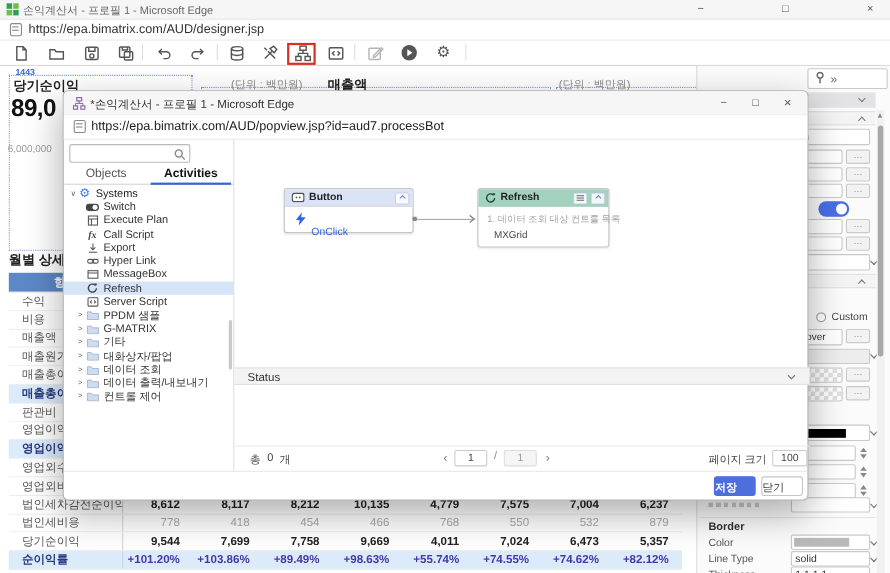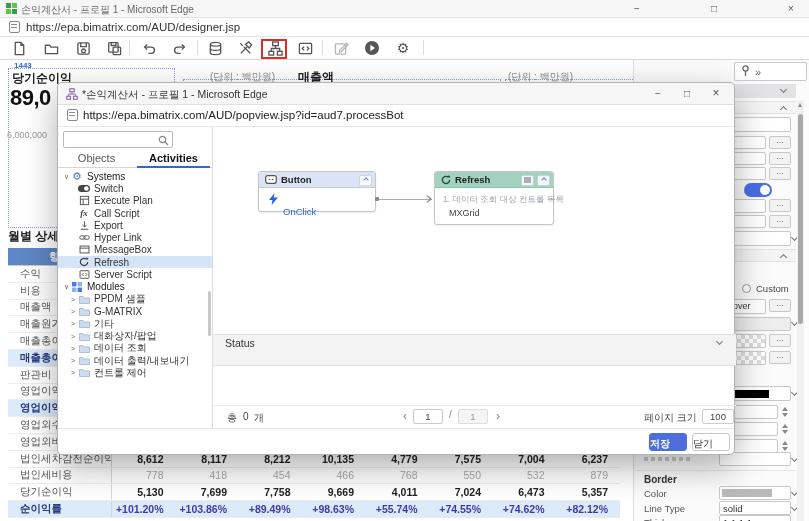--- a/index.html
+++ b/index.html
@@ -97,21 +97,21 @@
   .ref-hdr{background:#a3d2bf;border-bottom-color:#8fc3ae;}
   .nbody{position:relative;font-size:9.5px;}
   .onclick{color:#2d5fd6;font-weight:400;margin-top:12px;}
   .nline1{position:absolute;left:8px;top:6px;font-size:8.5px;color:#a0a6ad;white-space:nowrap;}
   .nline2{position:absolute;left:14px;top:20px;font-size:9px;color:#444;}
   .conn{position:absolute;height:1px;background:#aaa;}
   .conn .d{position:absolute;left:-1px;top:-2px;width:4px;height:4px;background:#888;border-radius:1px;}
   .conn .ar{position:absolute;right:-1px;top:-4px;width:8px;height:8px;}
 
   
-  .status-h{position:absolute;left:155px;top:251px;width:523px;height:32px;background:#f3f3f3;border-top:1px solid #e2e2e2;border-bottom:1px solid #e2e2e2;}
+  .status-h{position:absolute;left:155px;top:251px;width:523px;height:16px;background:#f3f3f3;border-top:1px solid #e2e2e2;border-bottom:1px solid #e2e2e2;}
   .status-h .txt{position:absolute;left:12px;top:2px;font-size:10.5px;color:#333;}
   .pgbar{position:absolute;left:155px;top:322px;width:523px;height:23px;border-top:1px solid #ececec;font-size:10px;color:#444;}
   .pgbar .nav{position:absolute;top:3px;height:15px;}
   .pgbar input{height:15px;border:1px solid #ccc;border-radius:2px;text-align:center;font-size:9.5px;color:#444;padding:0;}
   .arrowg{font-size:12px;color:#888;line-height:15px;}
   .footer-line{position:absolute;left:0;top:345px;width:676px;height:1px;background:#e8e8e8;}
   .btn{position:absolute;top:350px;height:18px;border-radius:3px;font-size:10px;text-align:left;line-height:19px;}
   .btn.save{left:591px;width:38px;background:#4e6edd;color:#fff;font-weight:bold;border:1px solid #4e6edd;}
   .btn.close{left:634px;width:38px;background:#fff;color:#333;border:1px solid #c6c6c6;}
   svg{display:block;}
@@ -417,21 +417,21 @@
           <span class="tcell tval">418</span>
           <span class="tcell tval">454</span>
           <span class="tcell tval">466</span>
           <span class="tcell tval">768</span>
           <span class="tcell tval">550</span>
           <span class="tcell tval">532</span>
           <span class="tcell tval">879</span>
         </div>
         <div class="trow v-bold">
           <span class="tcell tlabel">당기순이익</span>
-          <span class="tcell tval">5,130</span>
+          <span class="tcell tval">9,544</span>
           <span class="tcell tval">7,699</span>
           <span class="tcell tval">7,758</span>
           <span class="tcell tval">9,669</span>
           <span class="tcell tval">4,011</span>
           <span class="tcell tval">7,024</span>
           <span class="tcell tval">6,473</span>
           <span class="tcell tval">5,357</span>
         </div>
         <div class="trow summary v-ratio">
           <span class="tcell tlabel">순이익률</span>
@@ -642,32 +642,20 @@
         </div>
         <div class="titem">
           <span style="width:20px;display:inline-block;"></span>
           <span class="ico">
             <svg width="11" height="11" viewBox="0 0 16 16" fill="none" stroke="#555" stroke-width="1.4">
               <rect x="1.5" y="2.5" width="13" height="11" rx="1"></rect>
               <path d="M6.5 6L4.5 8l2 2M9.5 6l2 2-2 2"></path>
             </svg>
           </span>
           <span>Server Script</span>
-        </div>
-        <div class="titem">
-          <span class="car">∨</span>
-      <span class="ico">
-            <svg width="10" height="10" viewBox="0 0 10 10">
-              <rect width="4.4" height="4.4" fill="#4a7be0"></rect>
-              <rect x="5.6" width="4.4" height="4.4" fill="#8fb0ec"></rect>
-              <rect y="5.6" width="4.4" height="4.4" fill="#8fb0ec"></rect>
-              <rect x="5.6" y="5.6" width="4.4" height="4.4" fill="#4a7be0"></rect>
-            </svg>
-          </span>
-      <span style="color:#222;">Modules</span>
         </div>
         <div class="titem">
           <span class="car" style="margin-left:13px;">&gt;</span>
           <span class="ico">
             <svg width="11" height="9" viewBox="0 0 11 9">
               <path d="M0.5 8.5v-7h3.5l1 1.5h5.5v5.5z" fill="#cfdcef" stroke="#9fb3d1" stroke-width="0.8"></path>
             </svg>
           </span>
           <span>PPDM 샘플</span>
         </div>

